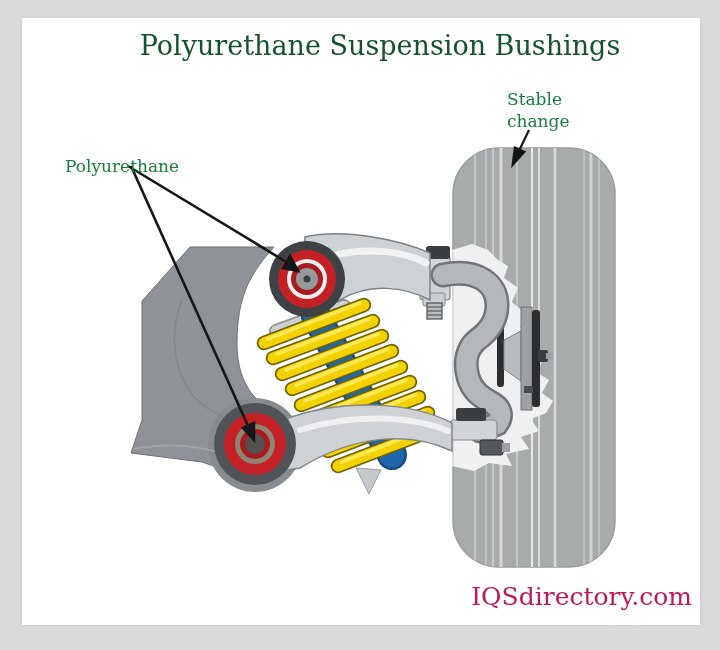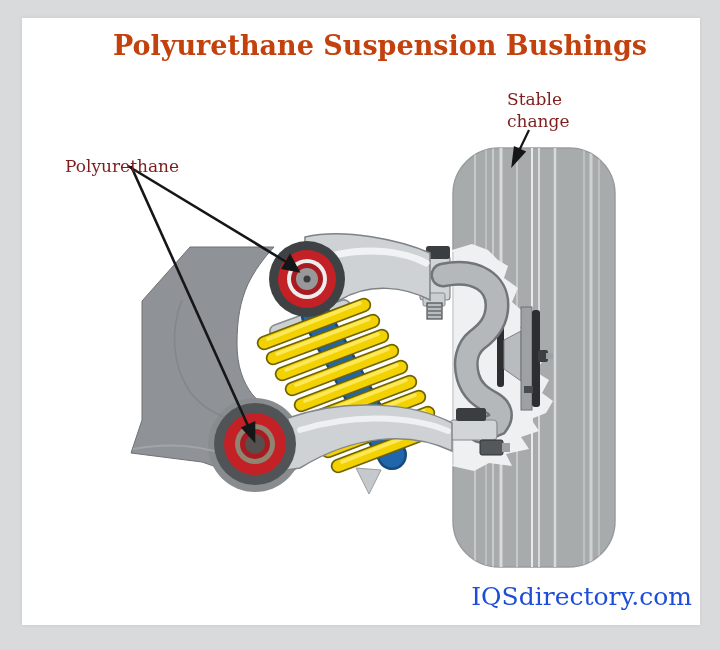--- a/index.html
+++ b/index.html
@@ -9,27 +9,27 @@
     font-family:"DejaVu Serif","Liberation Serif",serif;
   }
   #canvas{
     position:absolute;left:22px;top:18px;width:678px;height:607px;
     background:#ffffff;box-shadow:0 0 4px rgba(0,0,0,0.08);
   }
   #diagram-svg{position:absolute;left:0;top:0;width:720px;height:650px;}
   .txt{position:absolute;color:#1f2021;}
   #title{
     left:60px;top:30px;width:640px;text-align:center;
-    font-size:27px;font-weight:bold;letter-spacing:0px;color:#c2410c;
-  }
-  .label{font-size:17px;line-height:22px;color:#7f1d1d;}
+    font-size:27px;font-weight:normal;letter-spacing:0px;color:#14532d;
+  }
+  .label{font-size:17px;line-height:22px;color:#15803d;}
   #label-bushings{left:65px;top:118px;margin-top:37px;}
   #label-tire{left:507px;top:88px;}
   #watermark{
-    right:28px;top:582px;font-size:25px;color:#1d4ed8;text-align:left;
+    right:28px;top:582px;font-size:25px;color:#be185d;text-align:left;
   }
 </style>
 </head>
 <body>
 
 <div id="canvas"></div>
 
 <svg id="diagram-svg" viewBox="0 0 720 650">
   <defs>
     <clipPath id="tireClip">

